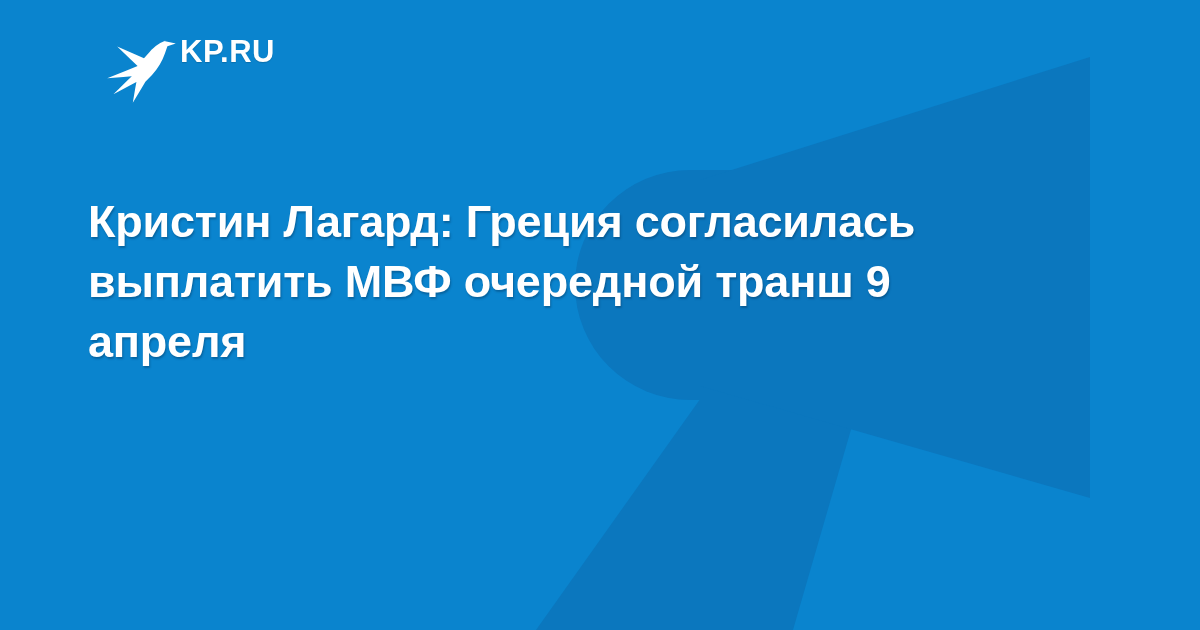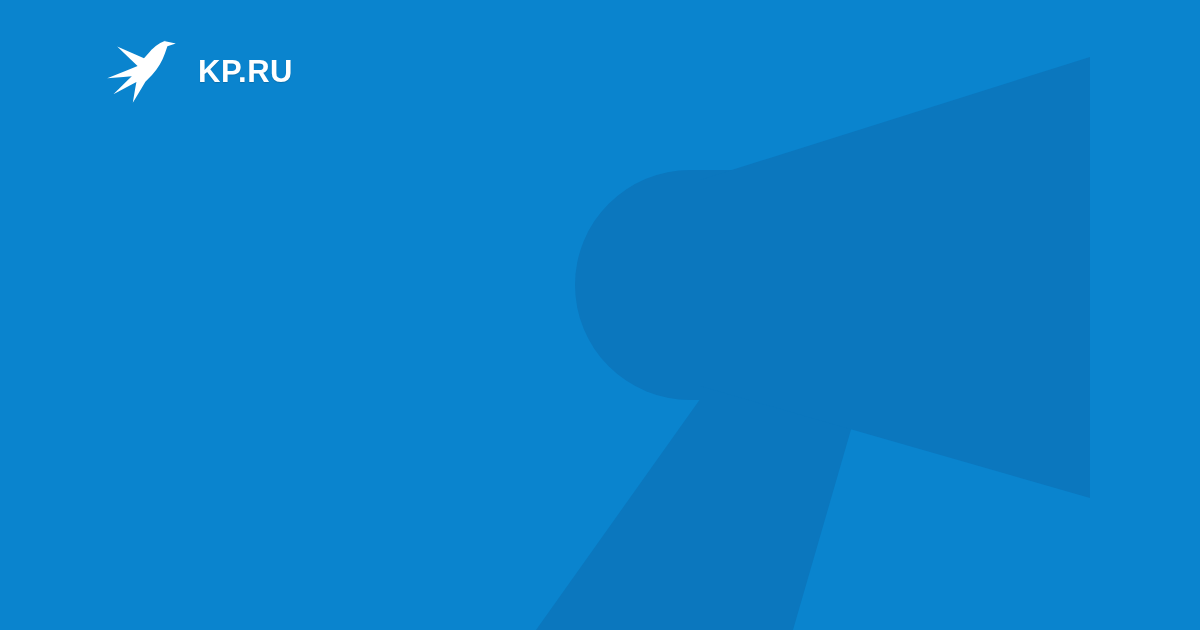--- a/index.html
+++ b/index.html
@@ -31,22 +31,21 @@
     height: 630px;
     pointer-events: none;
   }
 
   
   .brand {
     position: absolute;
     left: 104px;
     top: 36px;
     display: flex;
-    align-items: center;
-    gap: 18px;
+    align-items: flex-start;
     z-index: 4;
   }
   .brand-mark {
     width: 76px;
     height: 70px;
     display: block;
   }
   .brand-name {
     color: #ffffff;
     font-size: 31px;
@@ -132,15 +131,16 @@
                  L22.0 34.7 L3.2 42.2 L19.4 40.9 L27.8 40.2
                  L22.6 45.2 L9.4 58.2 L25.8 49.5 L32.4 46.0
                  L31.2 52.4 L28.8 66.8 L37.1 53.0 L41.4 45.8
                  L48.0 38.9 C53.9 32.8 58.2 25.6 60.9 17.6
                  L63.4 10.2 L71.8 7.6 L60.0 5.0 Z"></path>
       </g>
     </svg>
     <span class="brand-name">KP.RU</span>
   </div>
 
+  <h1 class="headline">Кристин Лагард: Греция согласилась выплатить МВФ очередной транш 9 апреля</h1>
 
 
 </div>
 
 </body></html>

